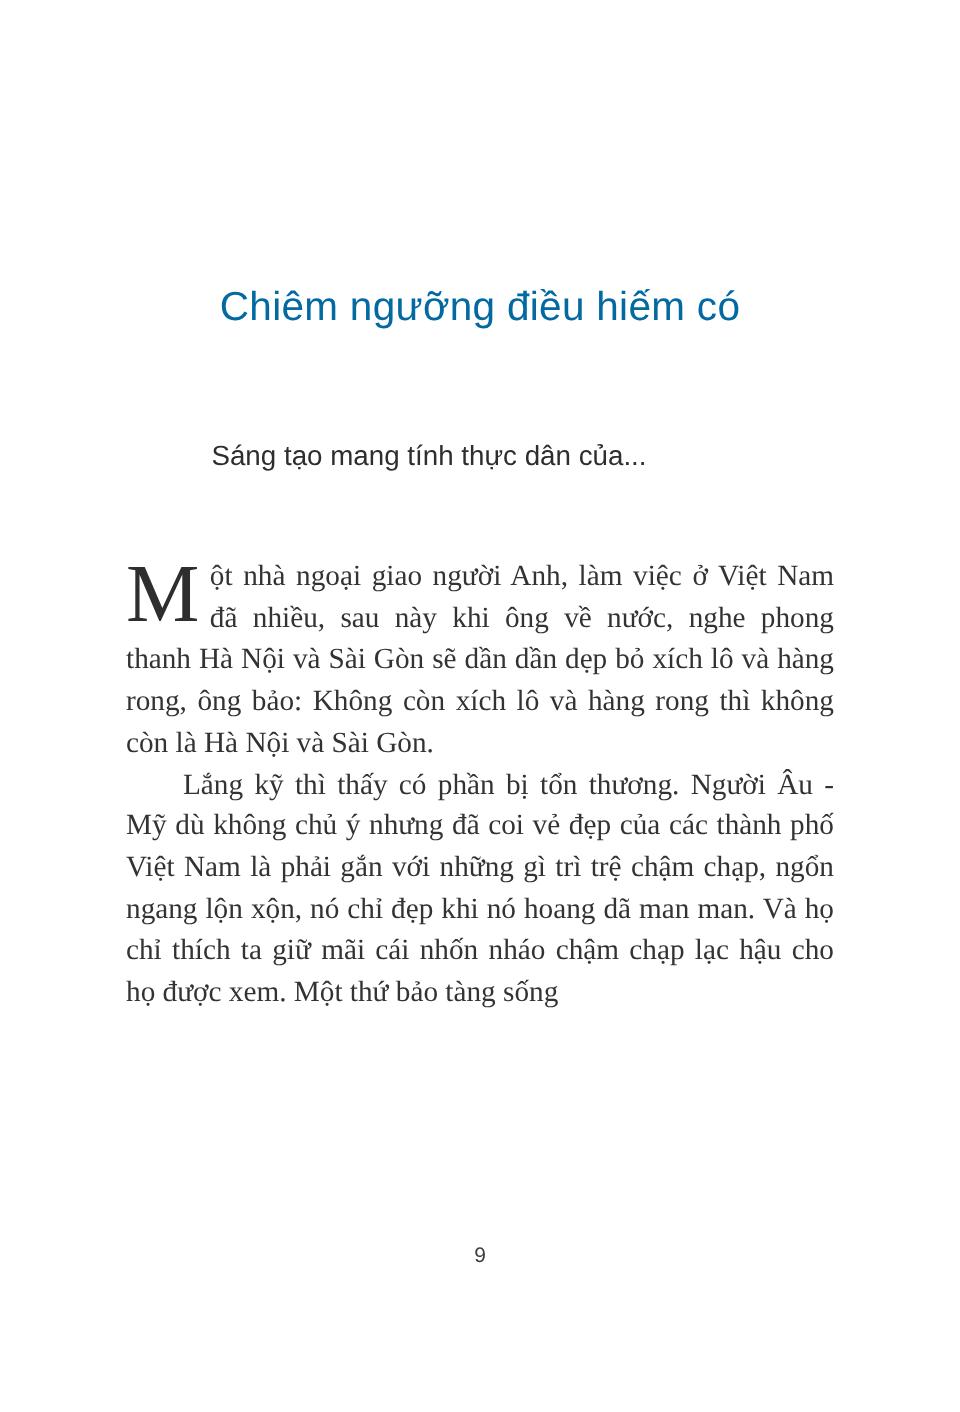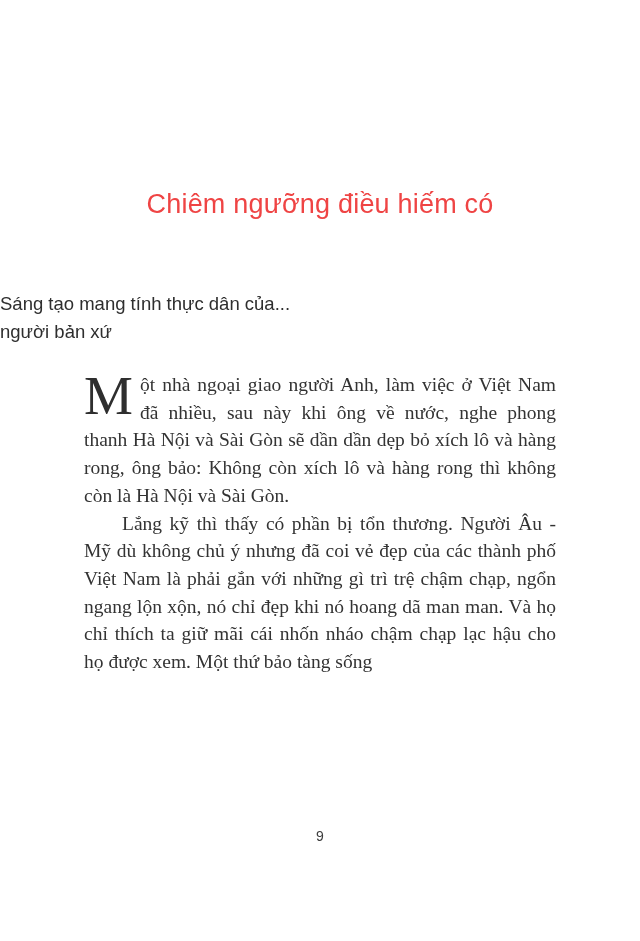--- a/index.html
+++ b/index.html
@@ -17,30 +17,30 @@
   .chapter-title {
     position: absolute;
     top: 189px;
     left: 0;
     width: 640px;
     margin: 0;
     text-align: center;
     font-family: "Liberation Sans", sans-serif;
     font-size: 27px;
     font-weight: 400;
-    color: #ef4444;
+    color: #0369a1;
     letter-spacing: 0.2px;
     line-height: 1.15;
   }
   .section-subtitle {
     position: absolute;
     top: 290px;
     left: 0;
     width: 572px;
-    text-align: left;
+    text-align: center;
     font-family: "Liberation Sans", sans-serif;
     font-size: 18.5px;
     font-weight: 400;
     color: #2e2e2e;
     line-height: 28px;
   }
   .body-text {
     position: absolute;
     top: 371px;
     left: 84px;
@@ -79,21 +79,20 @@
 </style>
 </head>
 <body>
 
 <div class="page">
 
   <h1 class="chapter-title">Chiêm ngưỡng điều hiếm có</h1>
 
   <div class="section-subtitle">
     <div>Sáng tạo mang tính thực dân của...</div>
-    <div>người bản xứ</div>
   </div>
 
   <div class="body-text">
     <p class="para-first">
       <span class="dropcap">M</span><span>ột nhà ngoại giao người Anh, làm việc ở Việt Nam đã nhiều, sau này khi ông về nước, nghe phong thanh Hà Nội và Sài Gòn sẽ dần dần dẹp bỏ xích lô và hàng rong, ông bảo: Không còn xích lô và hàng rong thì không còn là Hà Nội và Sài Gòn.</span>
     </p>
     <p class="para-indent">Lắng kỹ thì thấy có phần bị tổn thương. Người Âu - Mỹ dù không chủ ý nhưng đã coi vẻ đẹp của các thành phố Việt Nam là phải gắn với những gì trì trệ chậm chạp, ngổn ngang lộn xộn, nó chỉ đẹp khi nó hoang dã man man. Và họ chỉ thích ta giữ mãi cái nhốn nháo chậm chạp lạc hậu cho họ được xem. Một thứ bảo tàng sống</p>
   </div>
 
   <div class="page-number">9</div>

